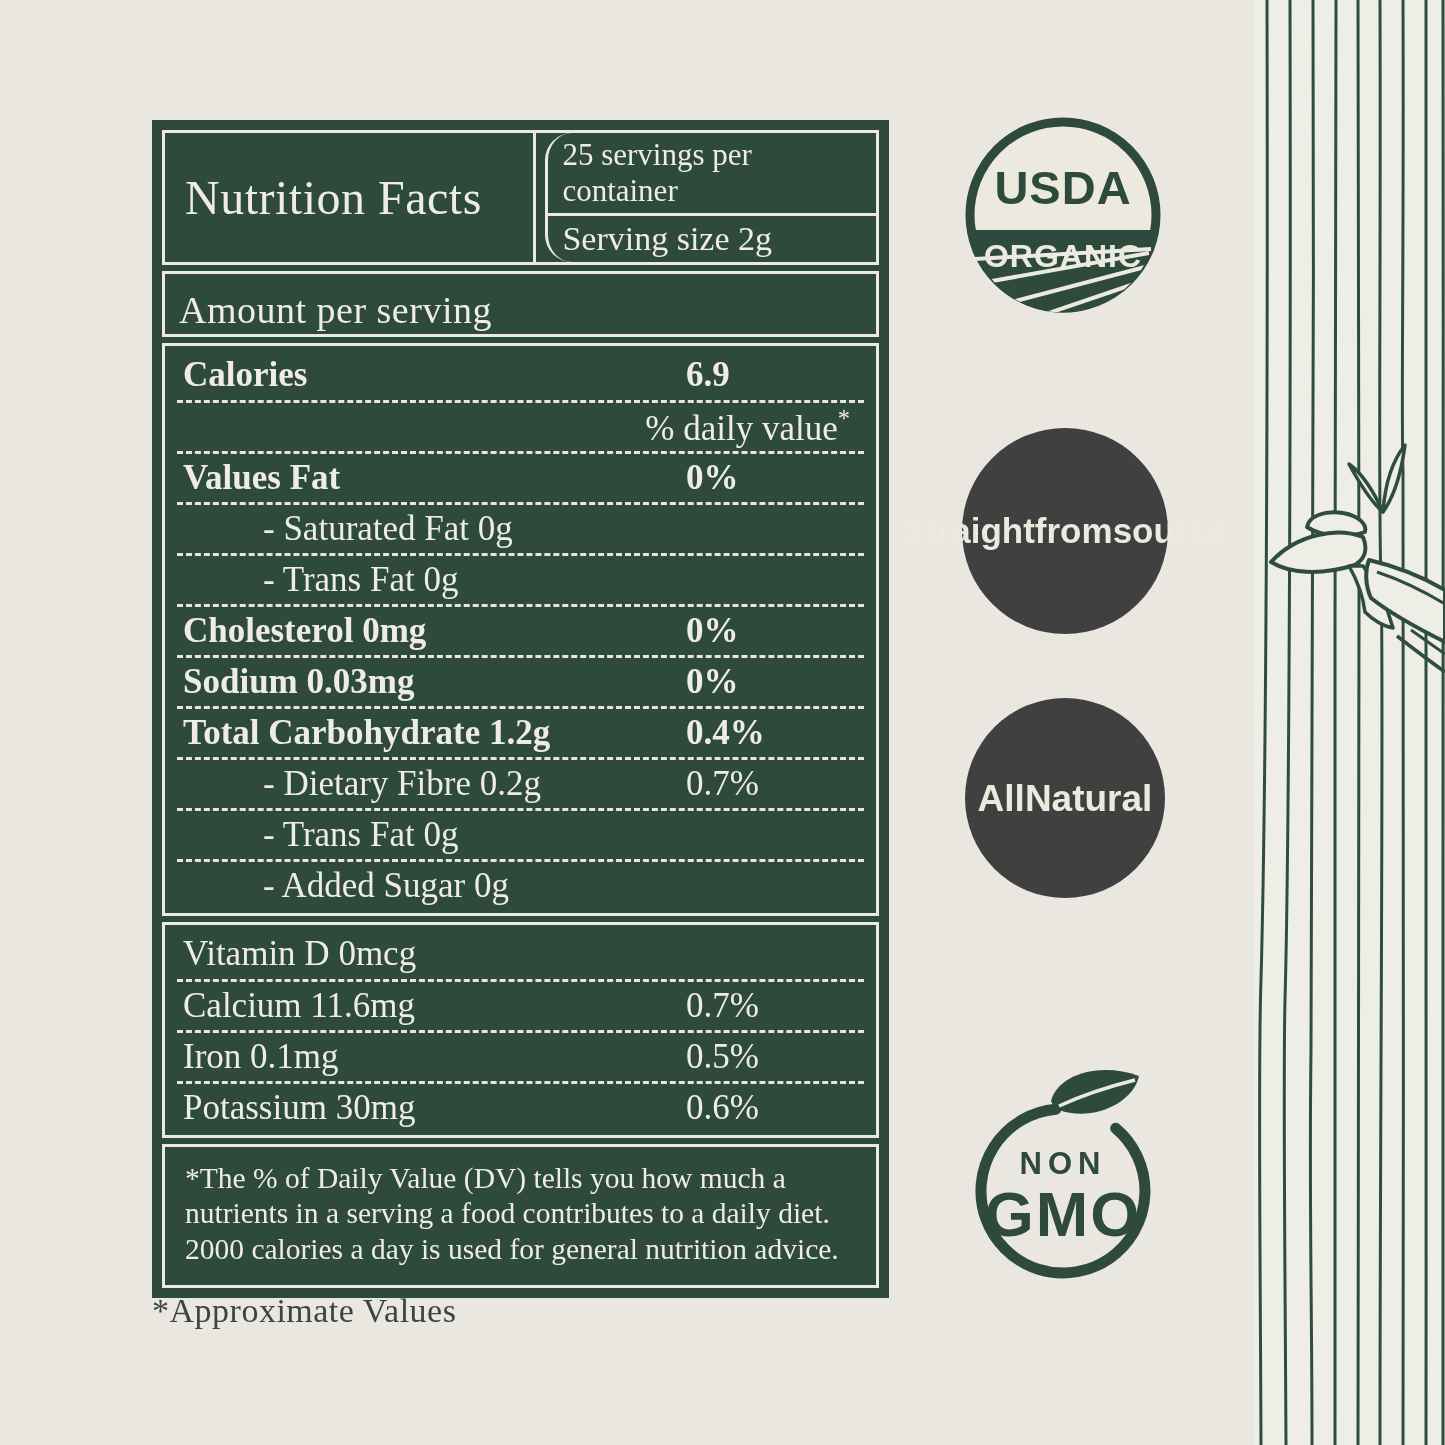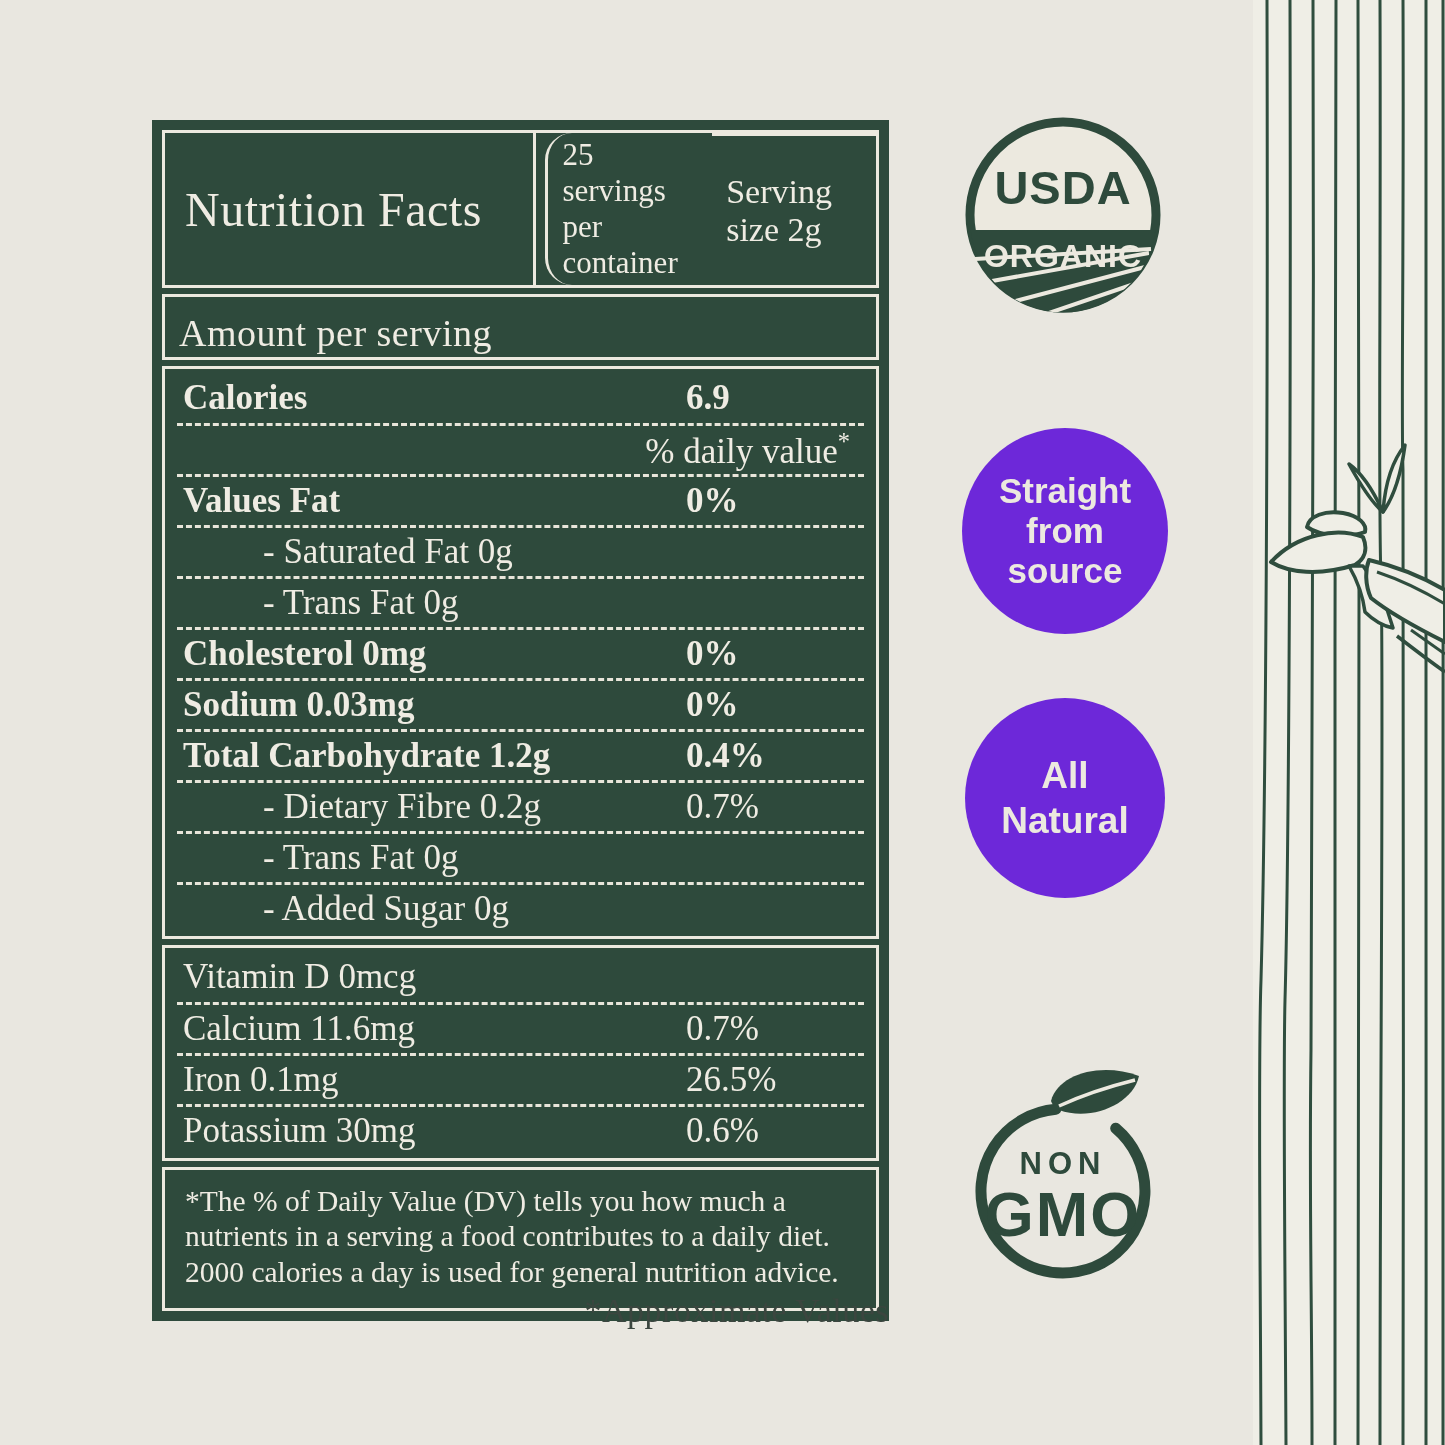--- a/index.html
+++ b/index.html
@@ -18,21 +18,21 @@
   .sec{
     border:3px solid #ece9df;background:#2e4a3c;box-sizing:border-box;
   }
   
   .sec-header{display:flex;align-items:stretch;min-height:84px;}
   .cell-title{
     flex:0 0 49%;display:flex;align-items:center;
     padding-left:20px;font-size:48px;letter-spacing:.5px;
     border-right:3px solid #ece9df;
   }
-  .serv-col{flex:1;display:flex;flex-direction:row;margin-left:9px;border-left:3px solid #ece9df;border-radius:27px;}
+  .serv-col{flex:1;display:flex;flex-direction:column;margin-left:9px;border-left:3px solid #ece9df;border-radius:27px;}
   .serv-row{flex:1;display:flex;align-items:center;padding:4px 14px;font-size:31px;}
   .serv-row + .serv-row{border-top:3px solid #ece9df;font-size:34px;}
   
   .sec-amount{min-height:46px;display:flex;align-items:center;padding:2px 14px;}
   .amount-label{font-weight:normal;font-size:38px;letter-spacing:.5px;margin-top:12px;}
   
   .rows{padding:3px 12px;}
   .row{
     min-height:51px;display:flex;align-items:center;
     font-size:35px;padding:1px 6px;box-sizing:border-box;
@@ -42,27 +42,27 @@
   .row .val{flex:0 0 172px;}
   .row.bold{font-weight:bold;}
   .row.indent .lbl{padding-left:80px;}
   .row.dv-row{justify-content:flex-end;}
   .row.dv-row .lbl{flex:0 0 auto;text-align:right;padding-right:8px;}
   .row.dv-row sup{font-size:70%;vertical-align:super;}
   
   .sec-foot{padding:14px 20px 18px 20px;font-size:29.5px;line-height:1.2;}
   
   .approx{
-    position:absolute;top:1292px;left:152px;width:737px;text-align:right;
+    position:absolute;top:1292px;left:152px;width:737px;text-align:left;
     font-size:34px;color:#3b463f;letter-spacing:.5px;
   }
   
   .badge-circle{
-    position:absolute;border-radius:50%;background:#6d28d9;color:#ece9df;
-    display:flex;flex-direction:column;align-items:center;justify-content:center;
+    position:absolute;border-radius:50%;background:#404040;color:#ece9df;
+    display:flex;align-items:center;justify-content:center;
     font-family:"Liberation Sans", sans-serif;font-weight:bold;text-align:center;
   }
   .badge-source{left:962px;top:428px;width:206px;height:206px;font-size:35px;line-height:40px;}
   .badge-natural{left:965px;top:698px;width:200px;height:200px;font-size:37px;line-height:45px;}
   .badge-svg{position:absolute;}
   .svg-usda{left:963px;top:115px;}
   .svg-nongmo{left:963px;top:1056px;}
   
   .bamboo{position:absolute;right:0;top:0;}
 </style>
@@ -149,21 +149,21 @@
         <span class="val"></span>
       </div>
 
       <div class="row">
         <span class="lbl">Calcium 11.6mg</span>
         <span class="val">0.7%</span>
       </div>
 
       <div class="row">
         <span class="lbl">Iron 0.1mg</span>
-        <span class="val">26.5%</span>
+        <span class="val">0.5%</span>
       </div>
 
       <div class="row">
         <span class="lbl">Potassium 30mg</span>
         <span class="val">0.6%</span>
       </div>
     </div>
 
   <div class="sec sec-foot">*The % of Daily Value (DV) tells you how much a nutrients in a serving a food contributes to a daily diet. 2000 calories a day is used for general nutrition advice.</div>
 </div>

